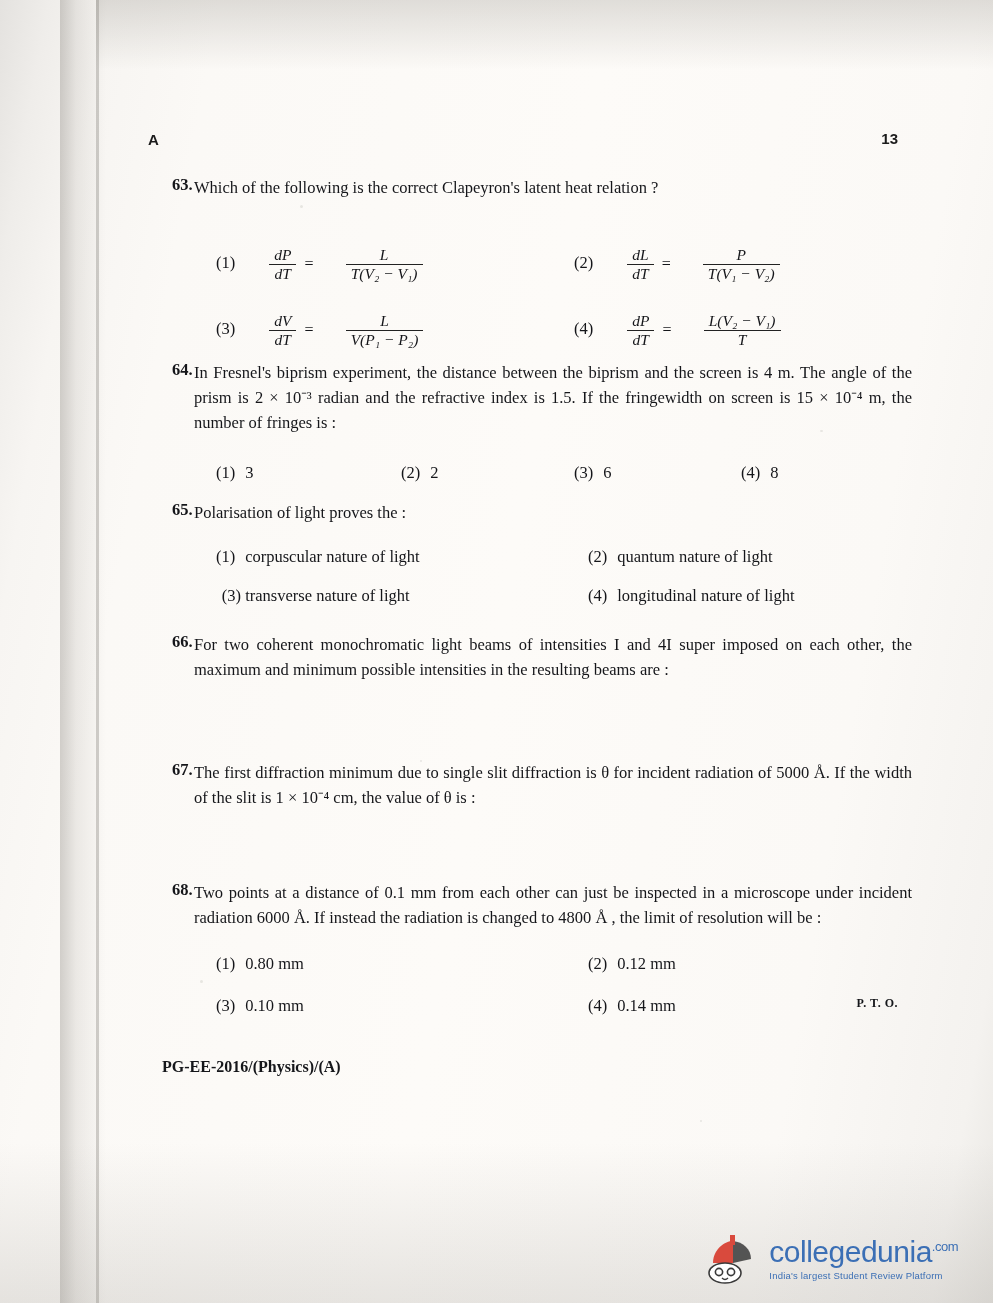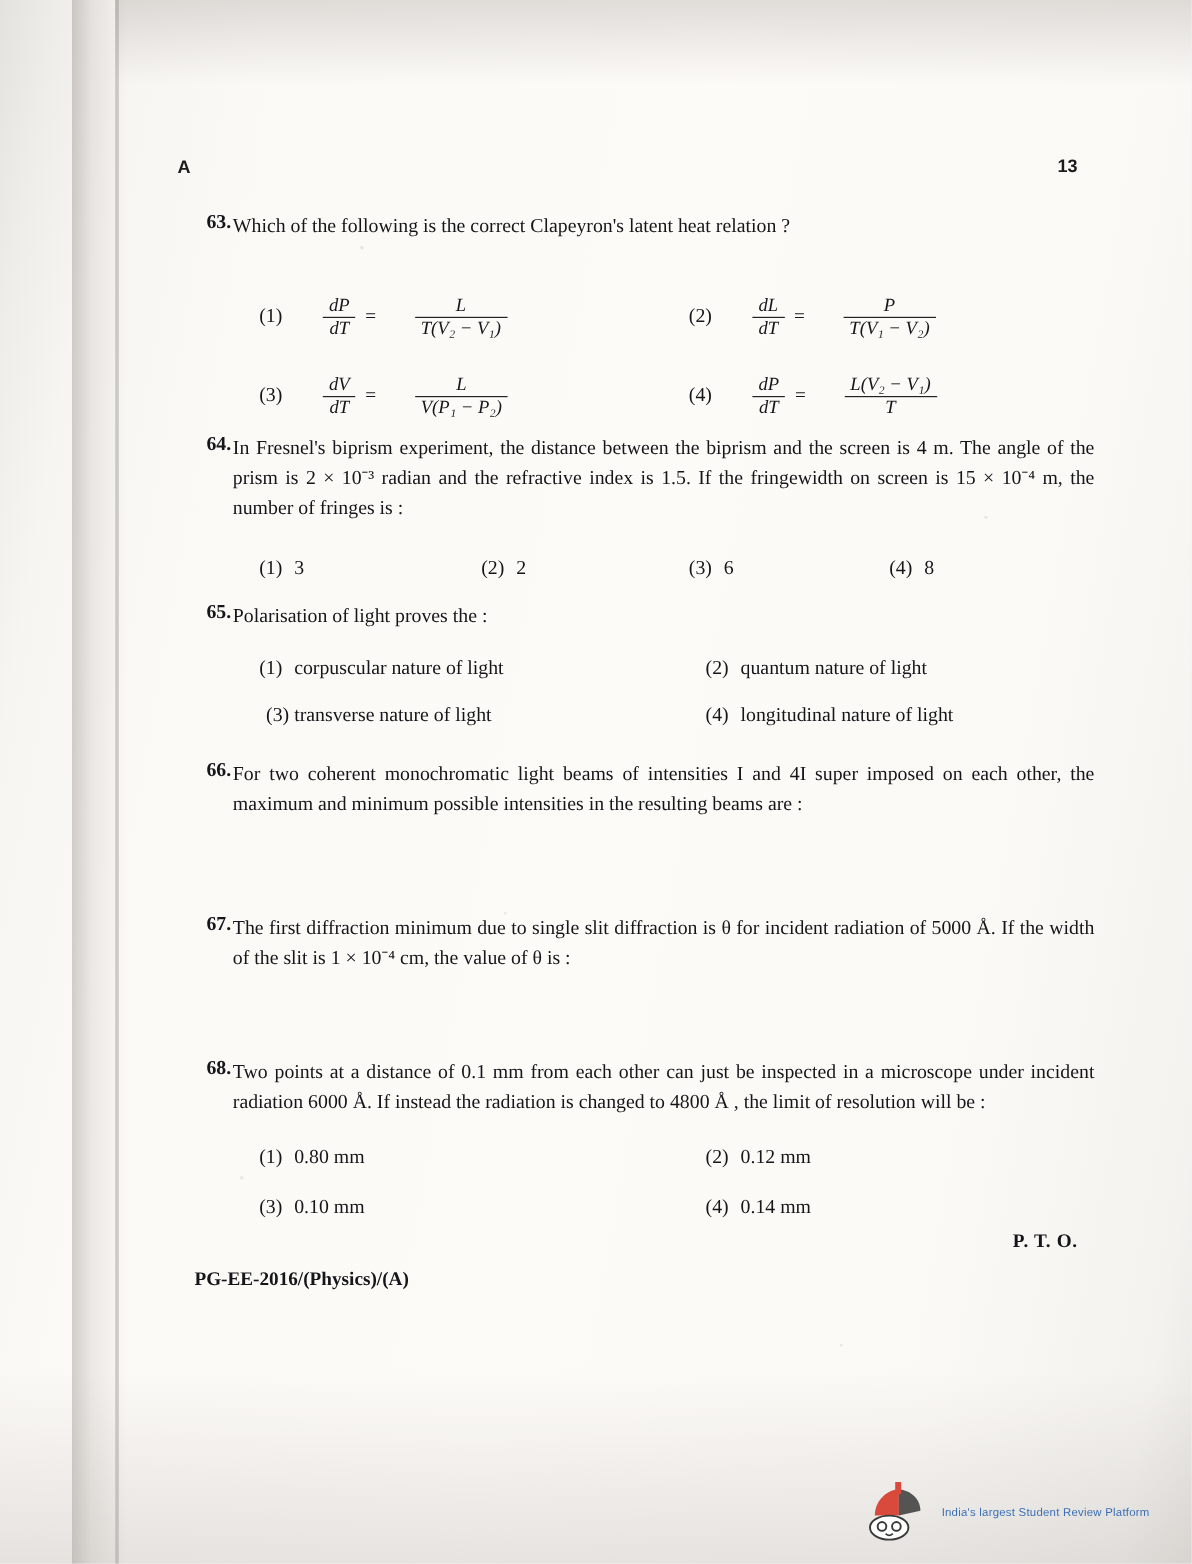--- a/index.html
+++ b/index.html
@@ -132,24 +132,24 @@
     left: 162px;
     top: 1058px;
     font-family: "Liberation Serif", serif;
     font-weight: bold;
     font-size: 16px;
     color: #15161a;
   }
   .footer-right {
     position: absolute;
     right: 95px;
-    top: 1026px;
+    top: 996px;
     font-family: "Liberation Serif", serif;
     font-weight: bold;
-    font-size: 16px;
+    font-size: 12px;
     color: #15161a;
     letter-spacing: 0.5px;
   }
 
   .watermark {
     position: absolute;
     right: 35px;
     bottom: 18px;
     display: flex;
     align-items: center;
@@ -351,16 +351,19 @@
         <path d="M10 30 C10 16, 22 8, 30 8 L30 30 Z" fill="#d94a3d"></path>
         <path d="M30 8 C40 9, 48 16, 48 26 L30 30 Z" fill="#3a3a3a" opacity="0.85"></path>
         <rect x="27" y="2" width="5" height="10" fill="#d94a3d"></rect>
         <ellipse cx="22" cy="40" rx="16" ry="10" fill="#ffffff" stroke="#3a3a3a" stroke-width="1.6"></ellipse>
         <circle cx="16" cy="39" r="3.6" fill="none" stroke="#3a3a3a" stroke-width="1.6"></circle>
         <circle cx="28" cy="39" r="3.6" fill="none" stroke="#3a3a3a" stroke-width="1.6"></circle>
         <path d="M19 45 q3 3 6 0" fill="none" stroke="#3a3a3a" stroke-width="1.4"></path>
       </svg>
     </div>
     <div class="wm-text">
+      <div class="wm-name">
+        <span>collegedunia</span><span class="dotcom">.com</span>
+      </div>
       <div class="wm-tag">India's largest Student Review Platform</div>
     </div>
   </div>
 </div>
 
 </body></html>

